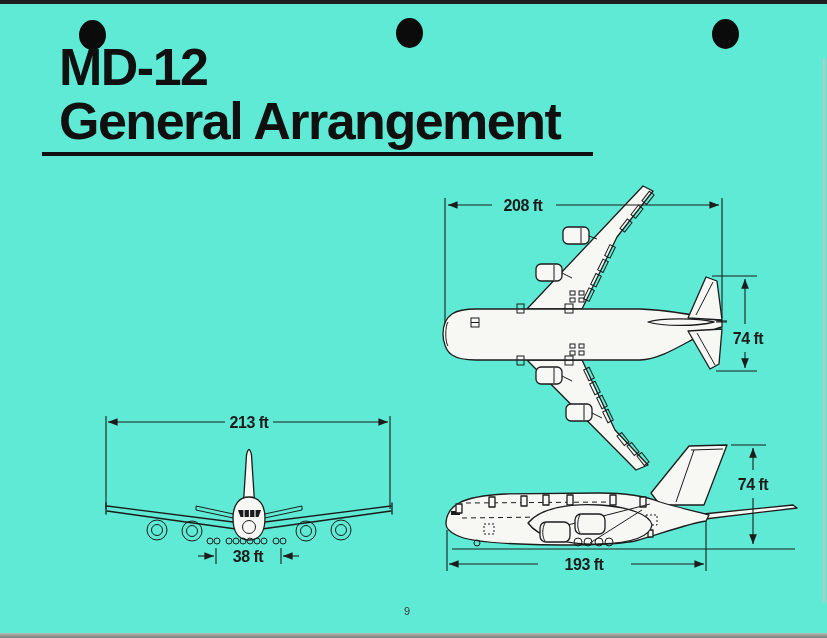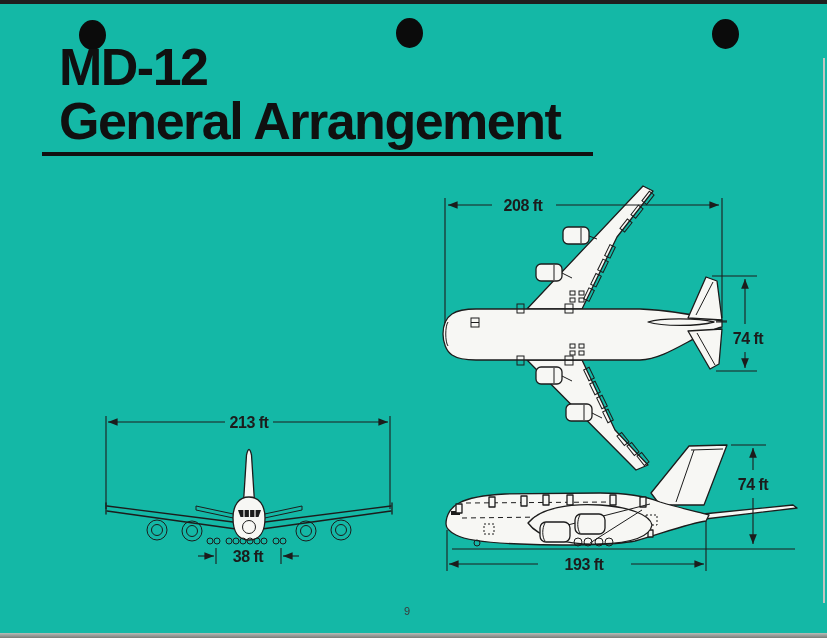--- a/index.html
+++ b/index.html
@@ -1,18 +1,18 @@
 <!DOCTYPE html>
 <html><head>
 <meta charset="utf-8">
 <style>
   html,body{margin:0;padding:0;background:#e8e8e6;}
   #page{
     position:relative;width:827px;height:638px;overflow:hidden;
-    background:#14b8a6;
+    background:#5eead4;
     font-family:"Liberation Sans",sans-serif;
   }
   .topbar{position:absolute;left:0;top:0;width:827px;height:4px;background:#1f1f1f;}
   .bottombar{position:absolute;left:0;bottom:0;width:827px;height:5px;
     background:linear-gradient(to bottom,#b9bdb9,#787d79);}
   .hole{position:absolute;width:27px;height:30px;border-radius:50%;background:#0b0b0b;}
   .hole1{left:79px;top:20px;}
   .hole2{left:396px;top:18px;}
   .hole3{left:712px;top:19px;}
   .title{

